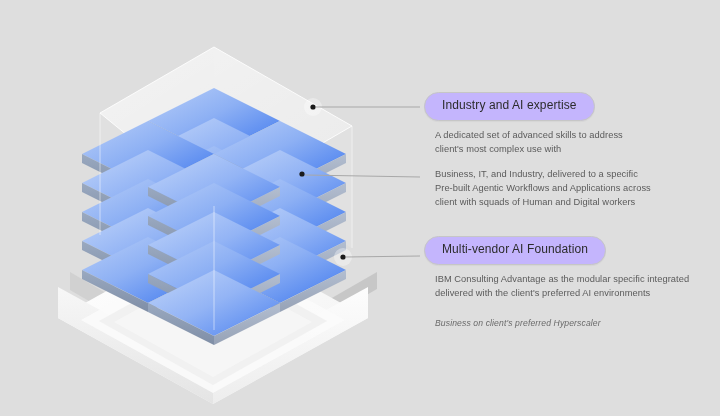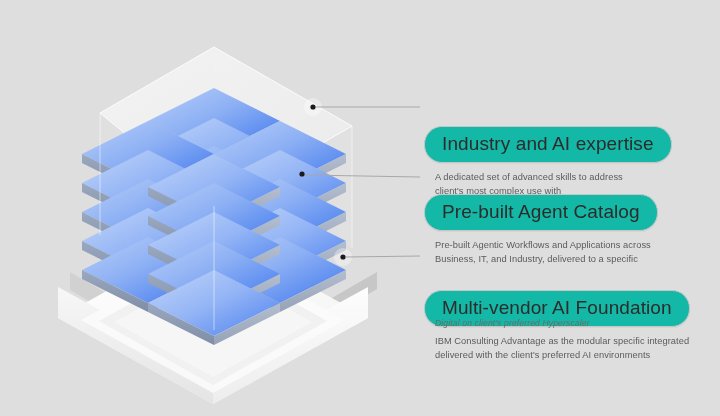--- a/index.html
+++ b/index.html
@@ -42,36 +42,35 @@
     width: 296px;
     height: 416px;
   }
   .callout {
     position: absolute;
     left: 0;
     width: 296px;
   }
   .callout-1 { top: 92px; }
   .callout-2 { top: 160px; }
-  .callout-3 { top: 256px; }
+  .callout-3 { top: 236px; }
 
   .pill {
     display: inline-block;
     box-sizing: border-box;
-    background: #14b8a6;
+    background: #c4b5fd;
     border: 1px solid #c6c6c6;
     border-radius: 18px;
     padding: 6px 17px 7px 17px;
-    font-size: 19px;
+    font-size: 12px;
     line-height: 1.15;
     color: #2c2c2c;
     letter-spacing: 0.1px;
     white-space: nowrap;
     box-shadow: 0 1px 1px rgba(0,0,0,0.04);
-    margin-top: 34px;
   }
 
   .desc {
     margin: 8px 0 0 11px;
     font-size: 9.3px;
     line-height: 1.48;
     color: #5b5b5b;
     letter-spacing: 0.05px;
     max-width: 250px;
   }
@@ -288,32 +287,32 @@
 
     <div class="callout callout-1">
       <div class="pill">Industry and AI expertise</div>
       <div class="desc">
         <div>A dedicated set of advanced skills to address</div>
         <div>client's most complex use with</div>
       </div>
     </div>
 
     <div class="callout callout-2">
-      <div class="pill">Pre-built Agent Catalog</div>
       <div class="desc">
+        <div>Business, IT, and Industry,  delivered to a specific</div>
         <div>Pre-built Agentic Workflows and Applications across</div>
-        <div>Business, IT, and Industry,  delivered to a specific</div>
+        <div>client with squads of Human and Digital workers</div>
       </div>
     </div>
 
     <div class="callout callout-3">
       <div class="pill">Multi-vendor AI Foundation</div>
       <div class="desc">
         <div>IBM Consulting Advantage as the modular specific integrated</div>
         <div>delivered with the client's preferred AI environments</div>
       </div>
     </div>
 
-    <div class="footnote">Digital on client's preferred Hyperscaler</div>
+    <div class="footnote">Business on client's preferred Hyperscaler</div>
 
   </div>
 
 </div>
 
 </body></html>

